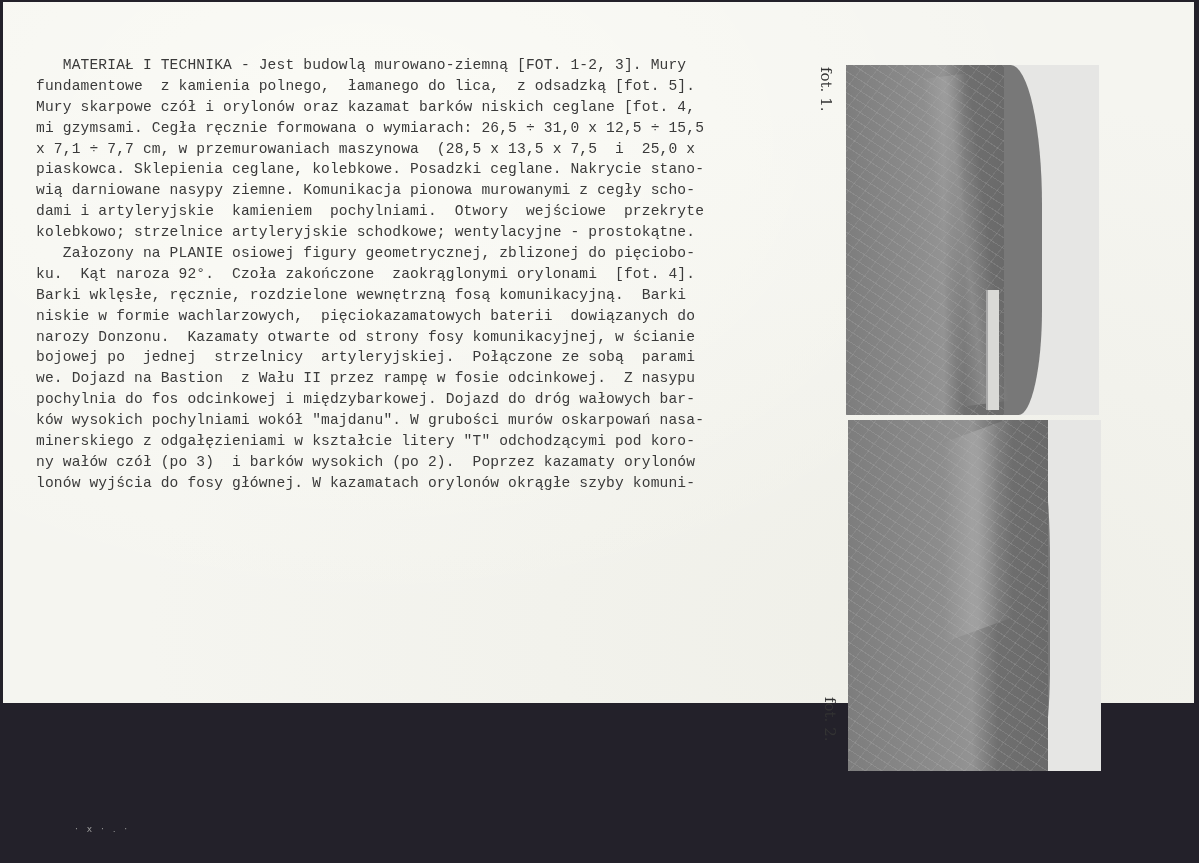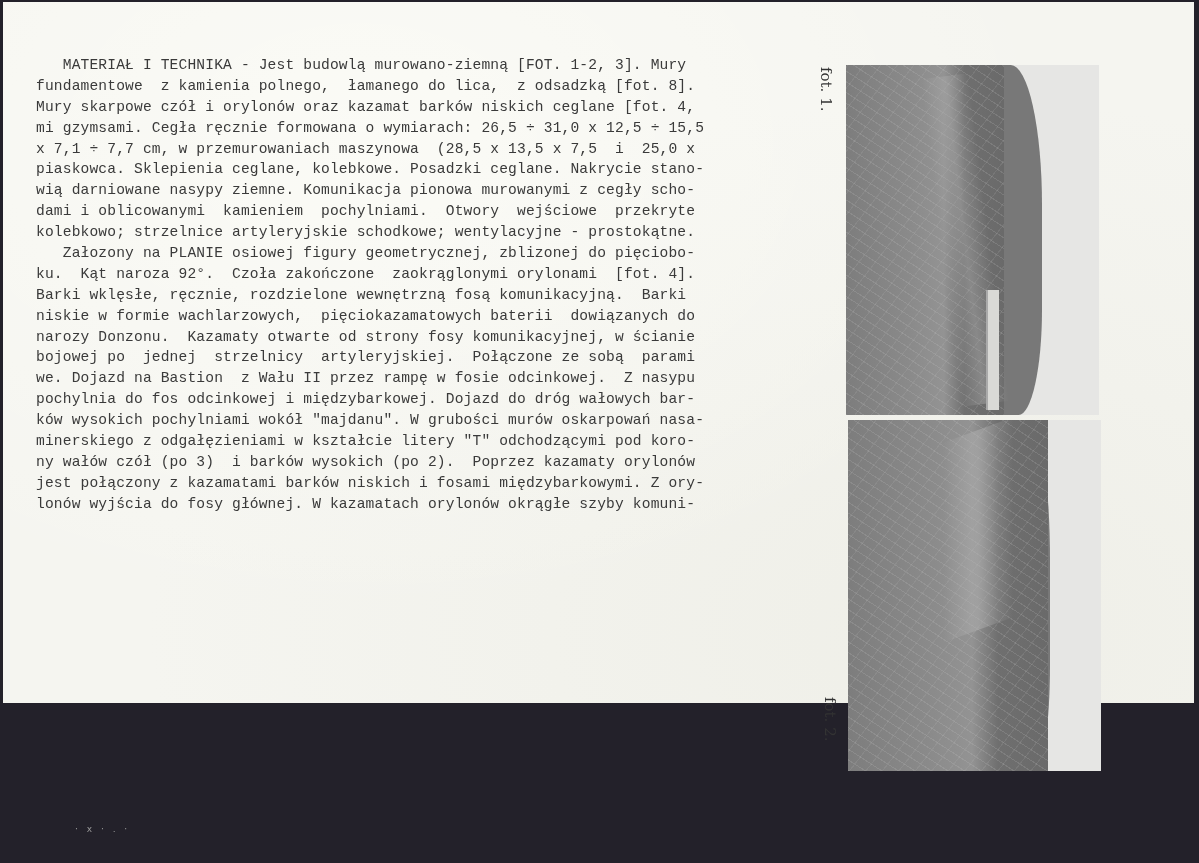--- a/index.html
+++ b/index.html
@@ -94,42 +94,41 @@
     }
   </style>
 </head>
 <body>
 
 <div class="page">
 
   <div class="text-block">
     <div>
       <div class="line">   MATERIAŁ I TECHNIKA - Jest budowlą murowano-ziemną [FOT. 1-2, 3]. Mury</div>
-      <div class="line">fundamentowe  z kamienia polnego,  łamanego do lica,  z odsadzką [fot. 8].</div>
+      <div class="line">fundamentowe  z kamienia polnego,  łamanego do lica,  z odsadzką [fot. 5].</div>
       <div class="line">Mury skarpowe czół i orylonów oraz kazamat barków niskich ceglane [fot. 4,</div>
       <div class="line">mi gzymsami. Cegła ręcznie formowana o wymiarach: 26,5 ÷ 31,0 x 12,5 ÷ 15,5</div>
       <div class="line">x 7,1 ÷ 7,7 cm, w przemurowaniach maszynowa  (28,5 x 13,5 x 7,5  i  25,0 x</div>
       <div class="line">piaskowca. Sklepienia ceglane, kolebkowe. Posadzki ceglane. Nakrycie stano-</div>
       <div class="line">wią darniowane nasypy ziemne. Komunikacja pionowa murowanymi z cegły scho-</div>
-      <div class="line">dami i oblicowanymi  kamieniem  pochylniami.  Otwory  wejściowe  przekryte</div>
+      <div class="line">dami i artyleryjskie  kamieniem  pochylniami.  Otwory  wejściowe  przekryte</div>
       <div class="line">kolebkowo; strzelnice artyleryjskie schodkowe; wentylacyjne - prostokątne.</div>
     </div>
     <div>
       <div class="line">   Załozony na PLANIE osiowej figury geometrycznej, zblizonej do pięciobo-</div>
       <div class="line">ku.  Kąt naroza 92°.  Czoła zakończone  zaokrąglonymi orylonami  [fot. 4].</div>
       <div class="line">Barki wklęsłe, ręcznie, rozdzielone wewnętrzną fosą komunikacyjną.  Barki</div>
       <div class="line">niskie w formie wachlarzowych,  pięciokazamatowych baterii  dowiązanych do</div>
       <div class="line">narozy Donzonu.  Kazamaty otwarte od strony fosy komunikacyjnej, w ścianie</div>
       <div class="line">bojowej po  jednej  strzelnicy  artyleryjskiej.  Połączone ze sobą  parami</div>
       <div class="line">we. Dojazd na Bastion  z Wału II przez rampę w fosie odcinkowej.  Z nasypu</div>
       <div class="line">pochylnia do fos odcinkowej i międzybarkowej. Dojazd do dróg wałowych bar-</div>
       <div class="line">ków wysokich pochylniami wokół "majdanu". W grubości murów oskarpowań nasa-</div>
       <div class="line">minerskiego z odgałęzieniami w kształcie litery "T" odchodzącymi pod koro-</div>
       <div class="line">ny wałów czół (po 3)  i barków wysokich (po 2).  Poprzez kazamaty orylonów</div>
-      <div class="line">jest połączony z kazamatami barków niskich i fosami międzybarkowymi. Z ory-</div>
       <div class="line">lonów wyjścia do fosy głównej. W kazamatach orylonów okrągłe szyby komuni-</div>
     </div>
   </div>
 
   <div class="caption c1">fot. 1.</div>
   <div class="caption c2">fot. 2.</div>
 
   <div class="photo-wrap">
     <div class="photo p1">
       <div class="sky"></div>

